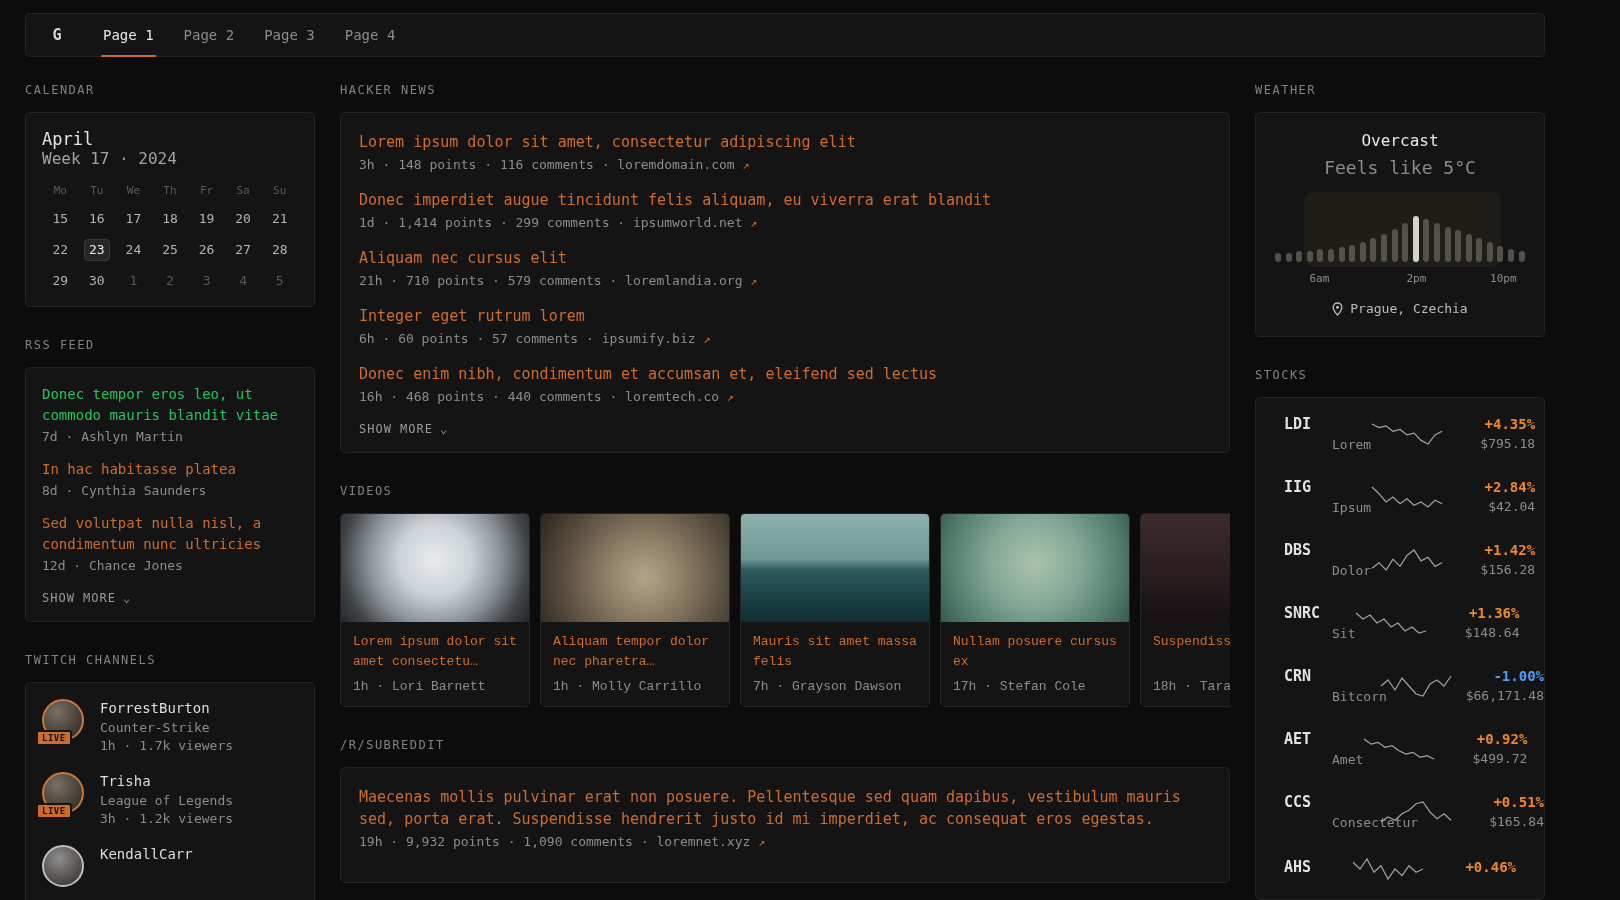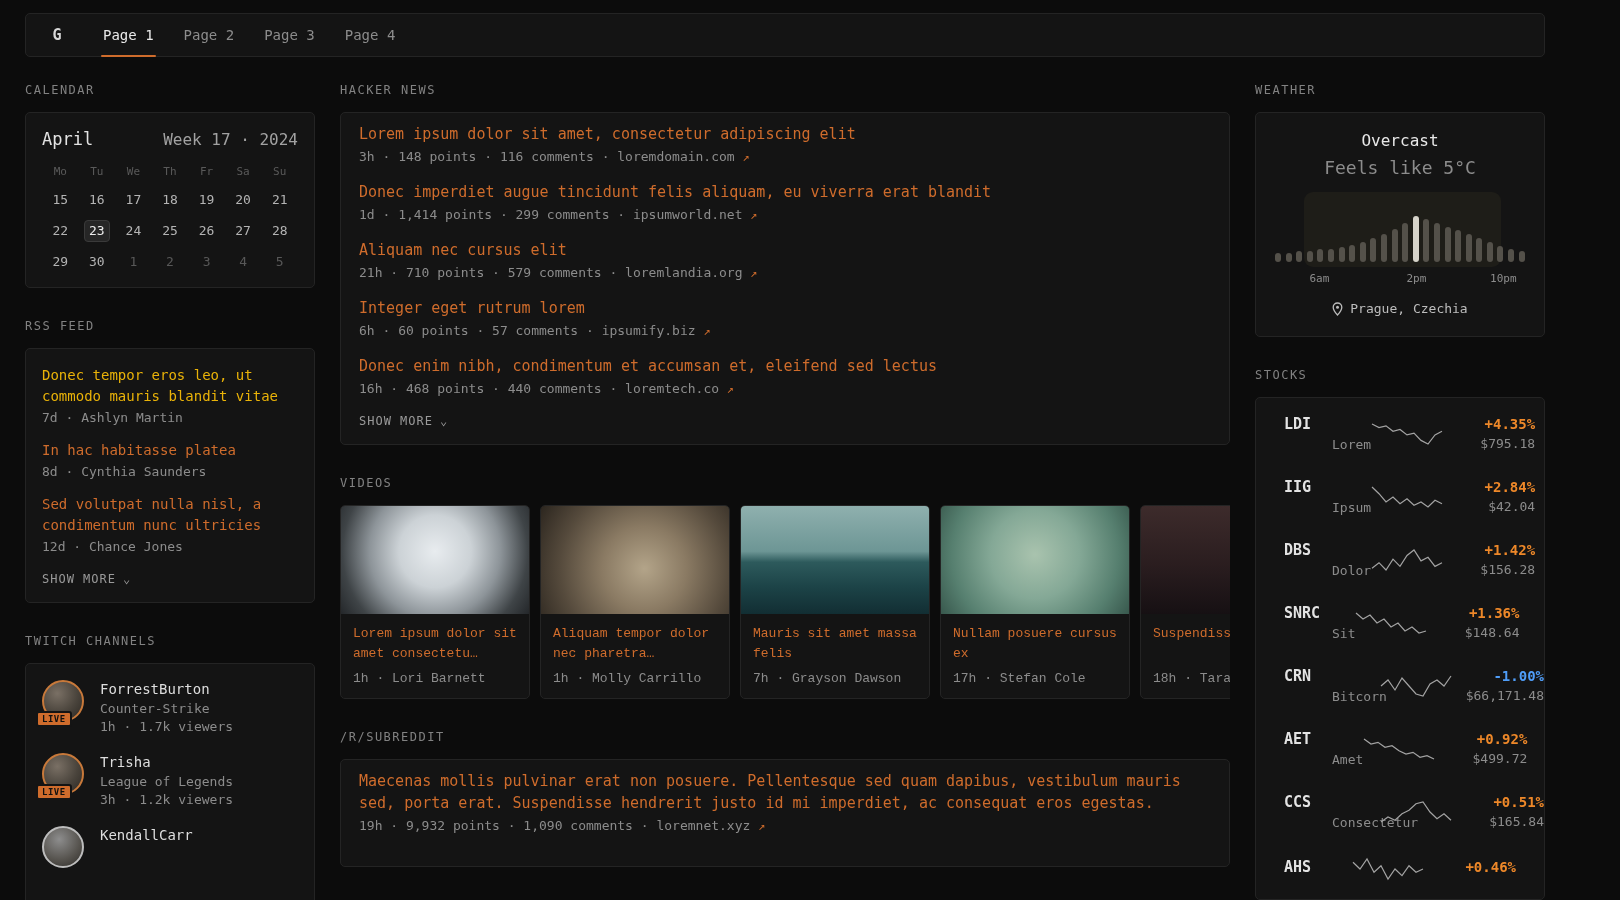--- a/index.html
+++ b/index.html
@@ -38,57 +38,57 @@
     height:2px;background:var(--accent);border-radius:1px;}
 
   
   .main{display:grid;grid-template-columns:290px 890px 290px;column-gap:25px;margin-top:26px;}
   .section{margin-bottom:31px;}
   .section-title{font-size:12px;color:#828282;letter-spacing:1.5px;margin-bottom:15px;}
   .card{background:var(--card);border:1px solid var(--border);border-radius:5px;}
 
   
   .cal-card{padding:16px 16px 14px;}
-  .cal-head{display:flex;justify-content:space-between;align-items:baseline;}
+  .cal-head{display:flex;justify-content:space-between;align-items:baseline;flex-direction:column;}
   .cal-month{font-size:17px;color:var(--t1);}
   .cal-week{font-size:16px;color:#a2a2a2;}
   .cal-grid{display:grid;grid-template-columns:repeat(7,1fr);row-gap:9px;
     margin-top:16px;text-align:center;}
   .cal-dow{font-size:11px;color:var(--t4);padding-bottom:2px;}
   .cal-cell{font-size:13px;color:#b4b4b4;line-height:22px;}
   .cal-cell .num{display:inline-block;min-width:26px;line-height:22px;border-radius:4px;}
   .cal-cell.selected .num{background:#262626;border:1px solid #3a3a3a;color:#ededed;line-height:20px;}
   .cal-cell.muted{color:#585858;}
 
   
   .rss-card{padding:16px;}
   .feed-item{margin-bottom:15px;}
   .feed-title{font-size:14px;line-height:21px;color:var(--accent);cursor:pointer;display:block;text-decoration:none;}
-  .feed-title.muted{color:#eab308;}
+  .feed-title.muted{color:#22c55e;}
   .feed-meta{font-size:13px;color:var(--t3);margin-top:3px;}
   .show-more{display:flex;align-items:center;gap:7px;font-size:12px;letter-spacing:1px;
     color:#9a9a9a;cursor:pointer;margin-top:18px;}
   .chev{font-size:12px;color:#9a9a9a;line-height:8px;}
 
   
   .twitch-card{padding:16px;}
   .channel{display:flex;gap:14px;margin-bottom:19px;cursor:pointer;}
   .avatar-wrap{position:relative;width:44px;height:44px;flex-shrink:0;}
   .avatar{width:42px;height:42px;border-radius:50%;border:2px solid #c8793a;
     background:radial-gradient(circle at 35% 30%,#7a7065 0%,#4a443c 55%,#2b2722 100%);}
   .avatar.offline{border-color:#bdbdbd;
     background:radial-gradient(circle at 40% 30%,#8d8d8d 0%,#55524d 60%,#2e2c29 100%);}
   .live-badge{position:absolute;left:-6px;bottom:-3px;background:var(--accent);
     color:#101010;font-size:9px;font-weight:bold;letter-spacing:.5px;
     padding:1px 4px;border-radius:3px;border:2px solid var(--card);}
   .channel-name{font-size:14px;color:#dedede;line-height:18px;}
   .channel-game,.channel-meta{font-size:13px;color:var(--t3);margin-top:3px;}
 
   
-  .hn-card{padding:10px 18px 16px;}
+  .hn-card{padding:18px 18px 16px;}
   .hn-item{margin-bottom:17px;}
   .hn-title{font-size:15px;line-height:22px;color:var(--accent);cursor:pointer;display:block;text-decoration:none;}
   .hn-meta{font-size:13px;color:var(--t3);margin-top:4px;}
   .hn-domain{color:var(--t3);cursor:pointer;}
   .arrow{color:var(--accent);font-size:12px;}
 
   
   .videos-row{display:flex;gap:10px;width:890px;overflow:hidden;}
   .video-card{width:190px;flex-shrink:0;background:var(--card);border:1px solid var(--border);
     border-radius:5px;overflow:hidden;cursor:pointer;}

